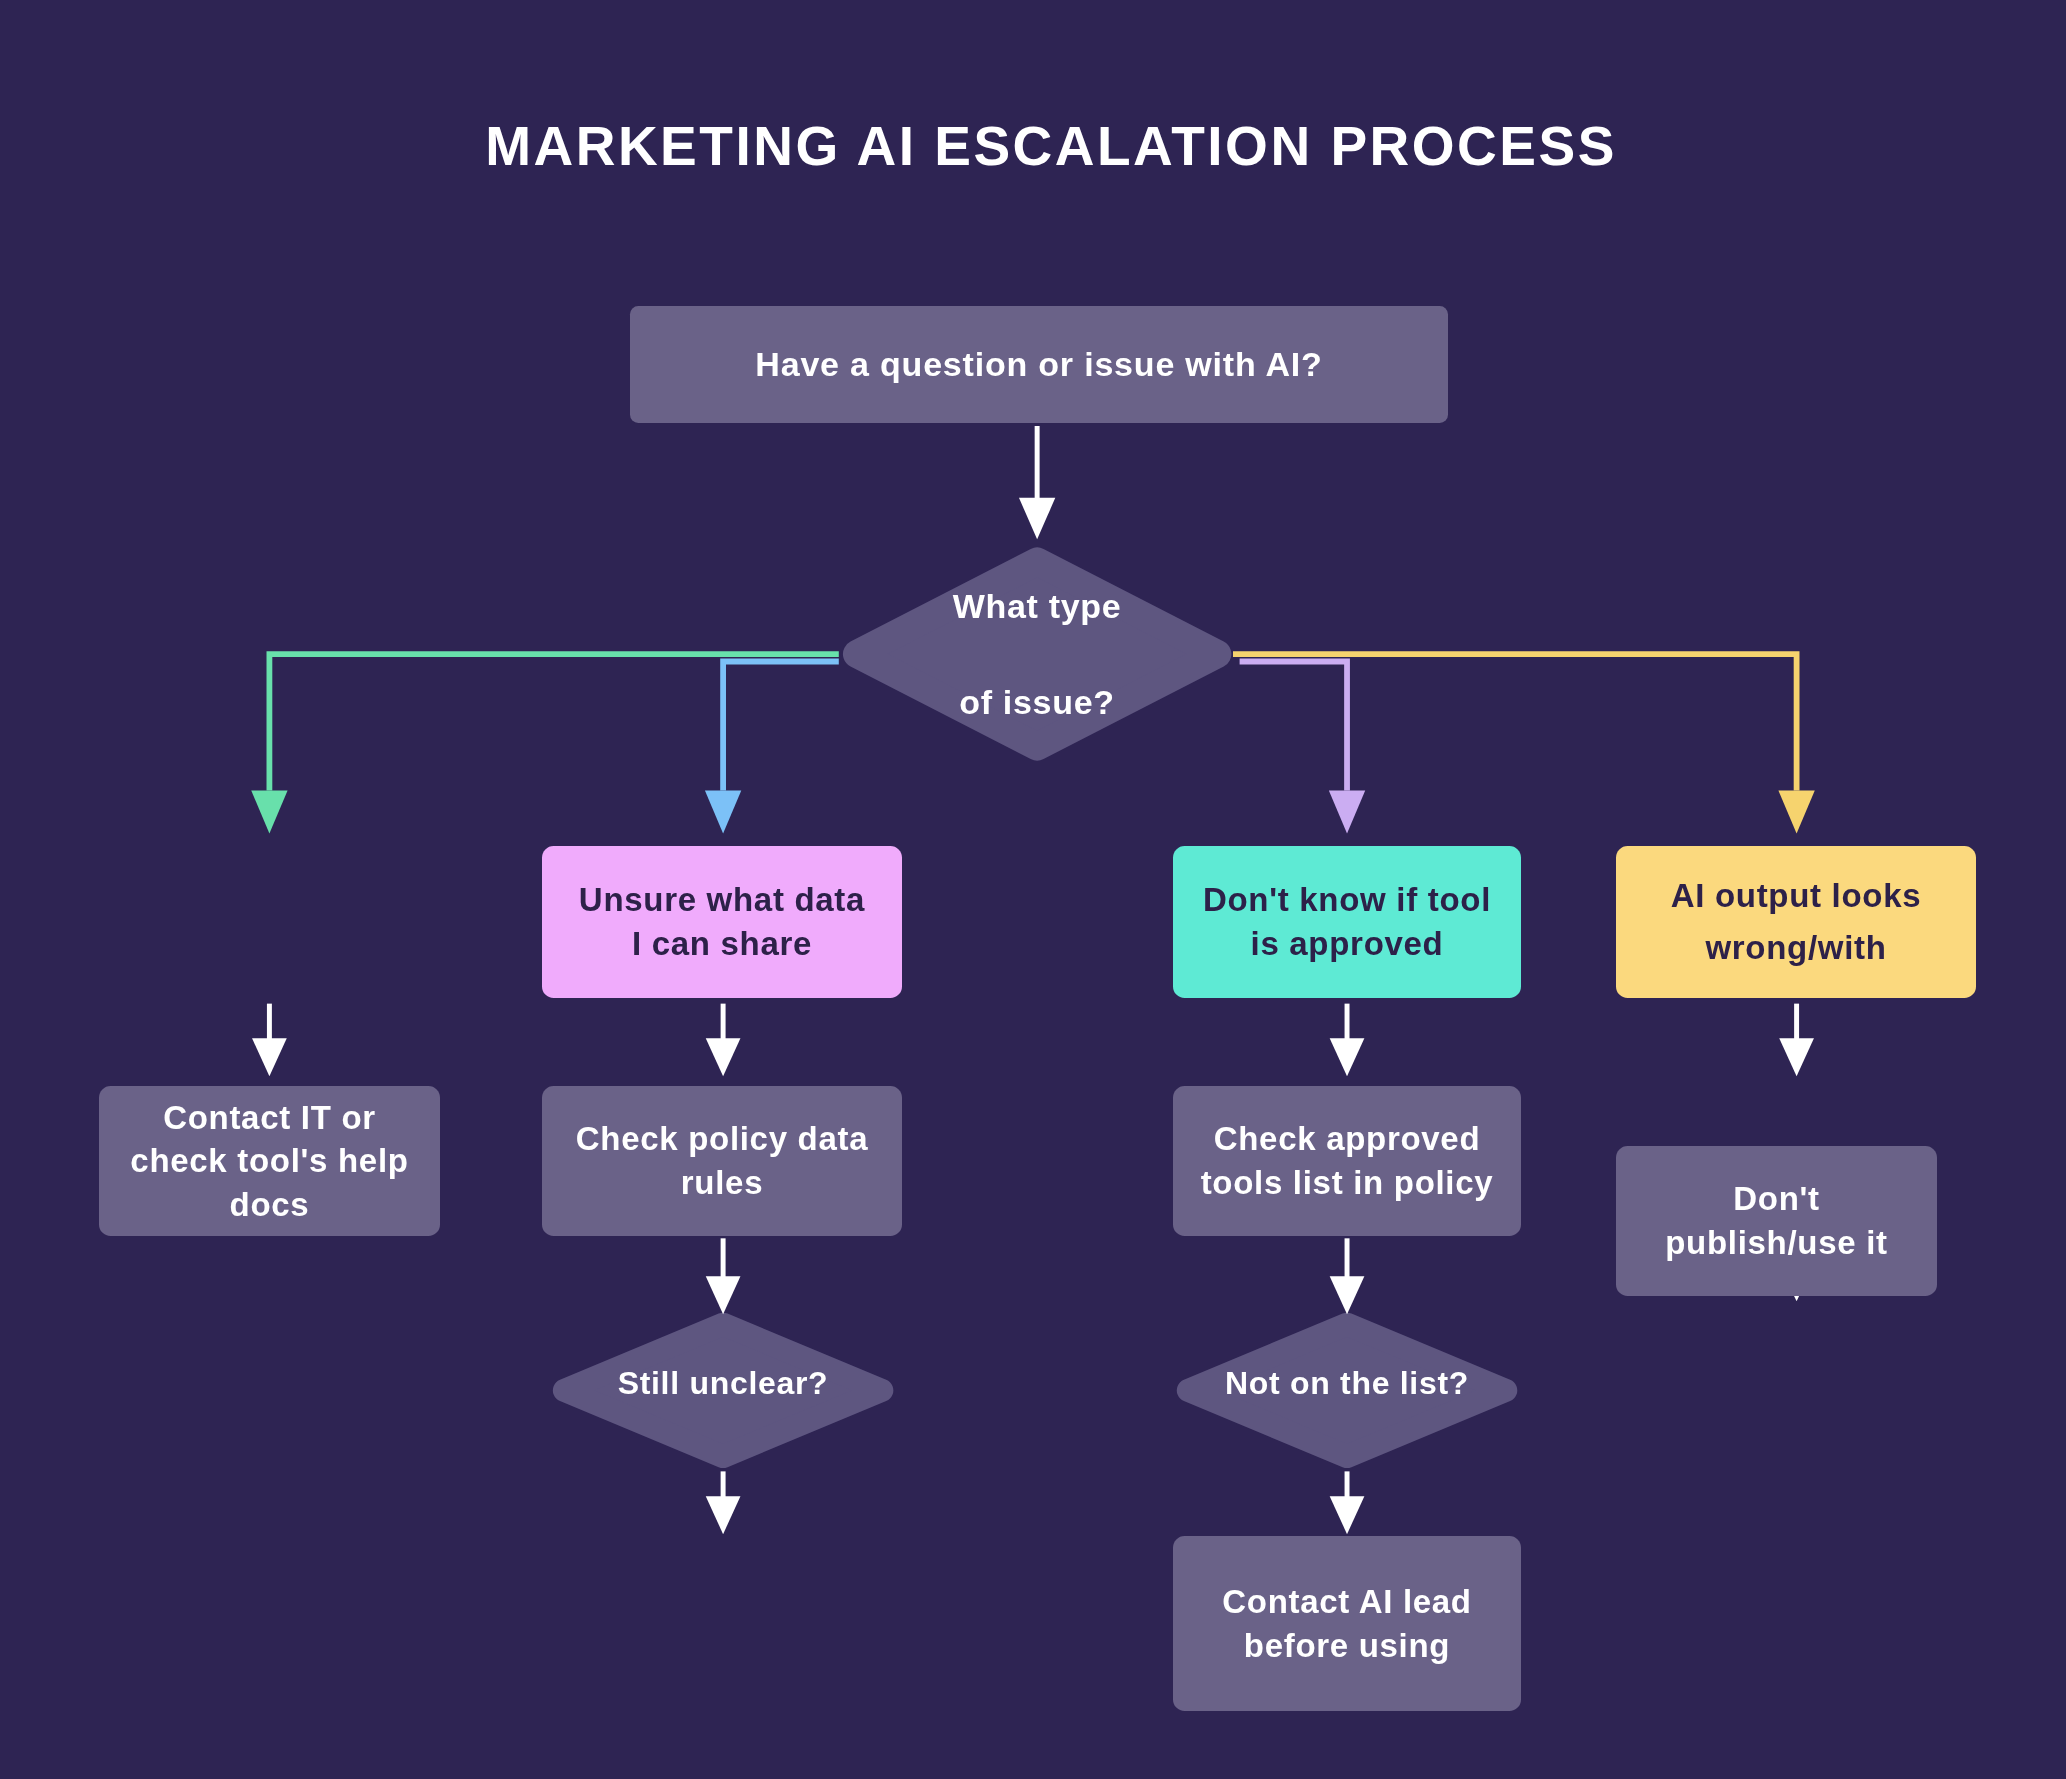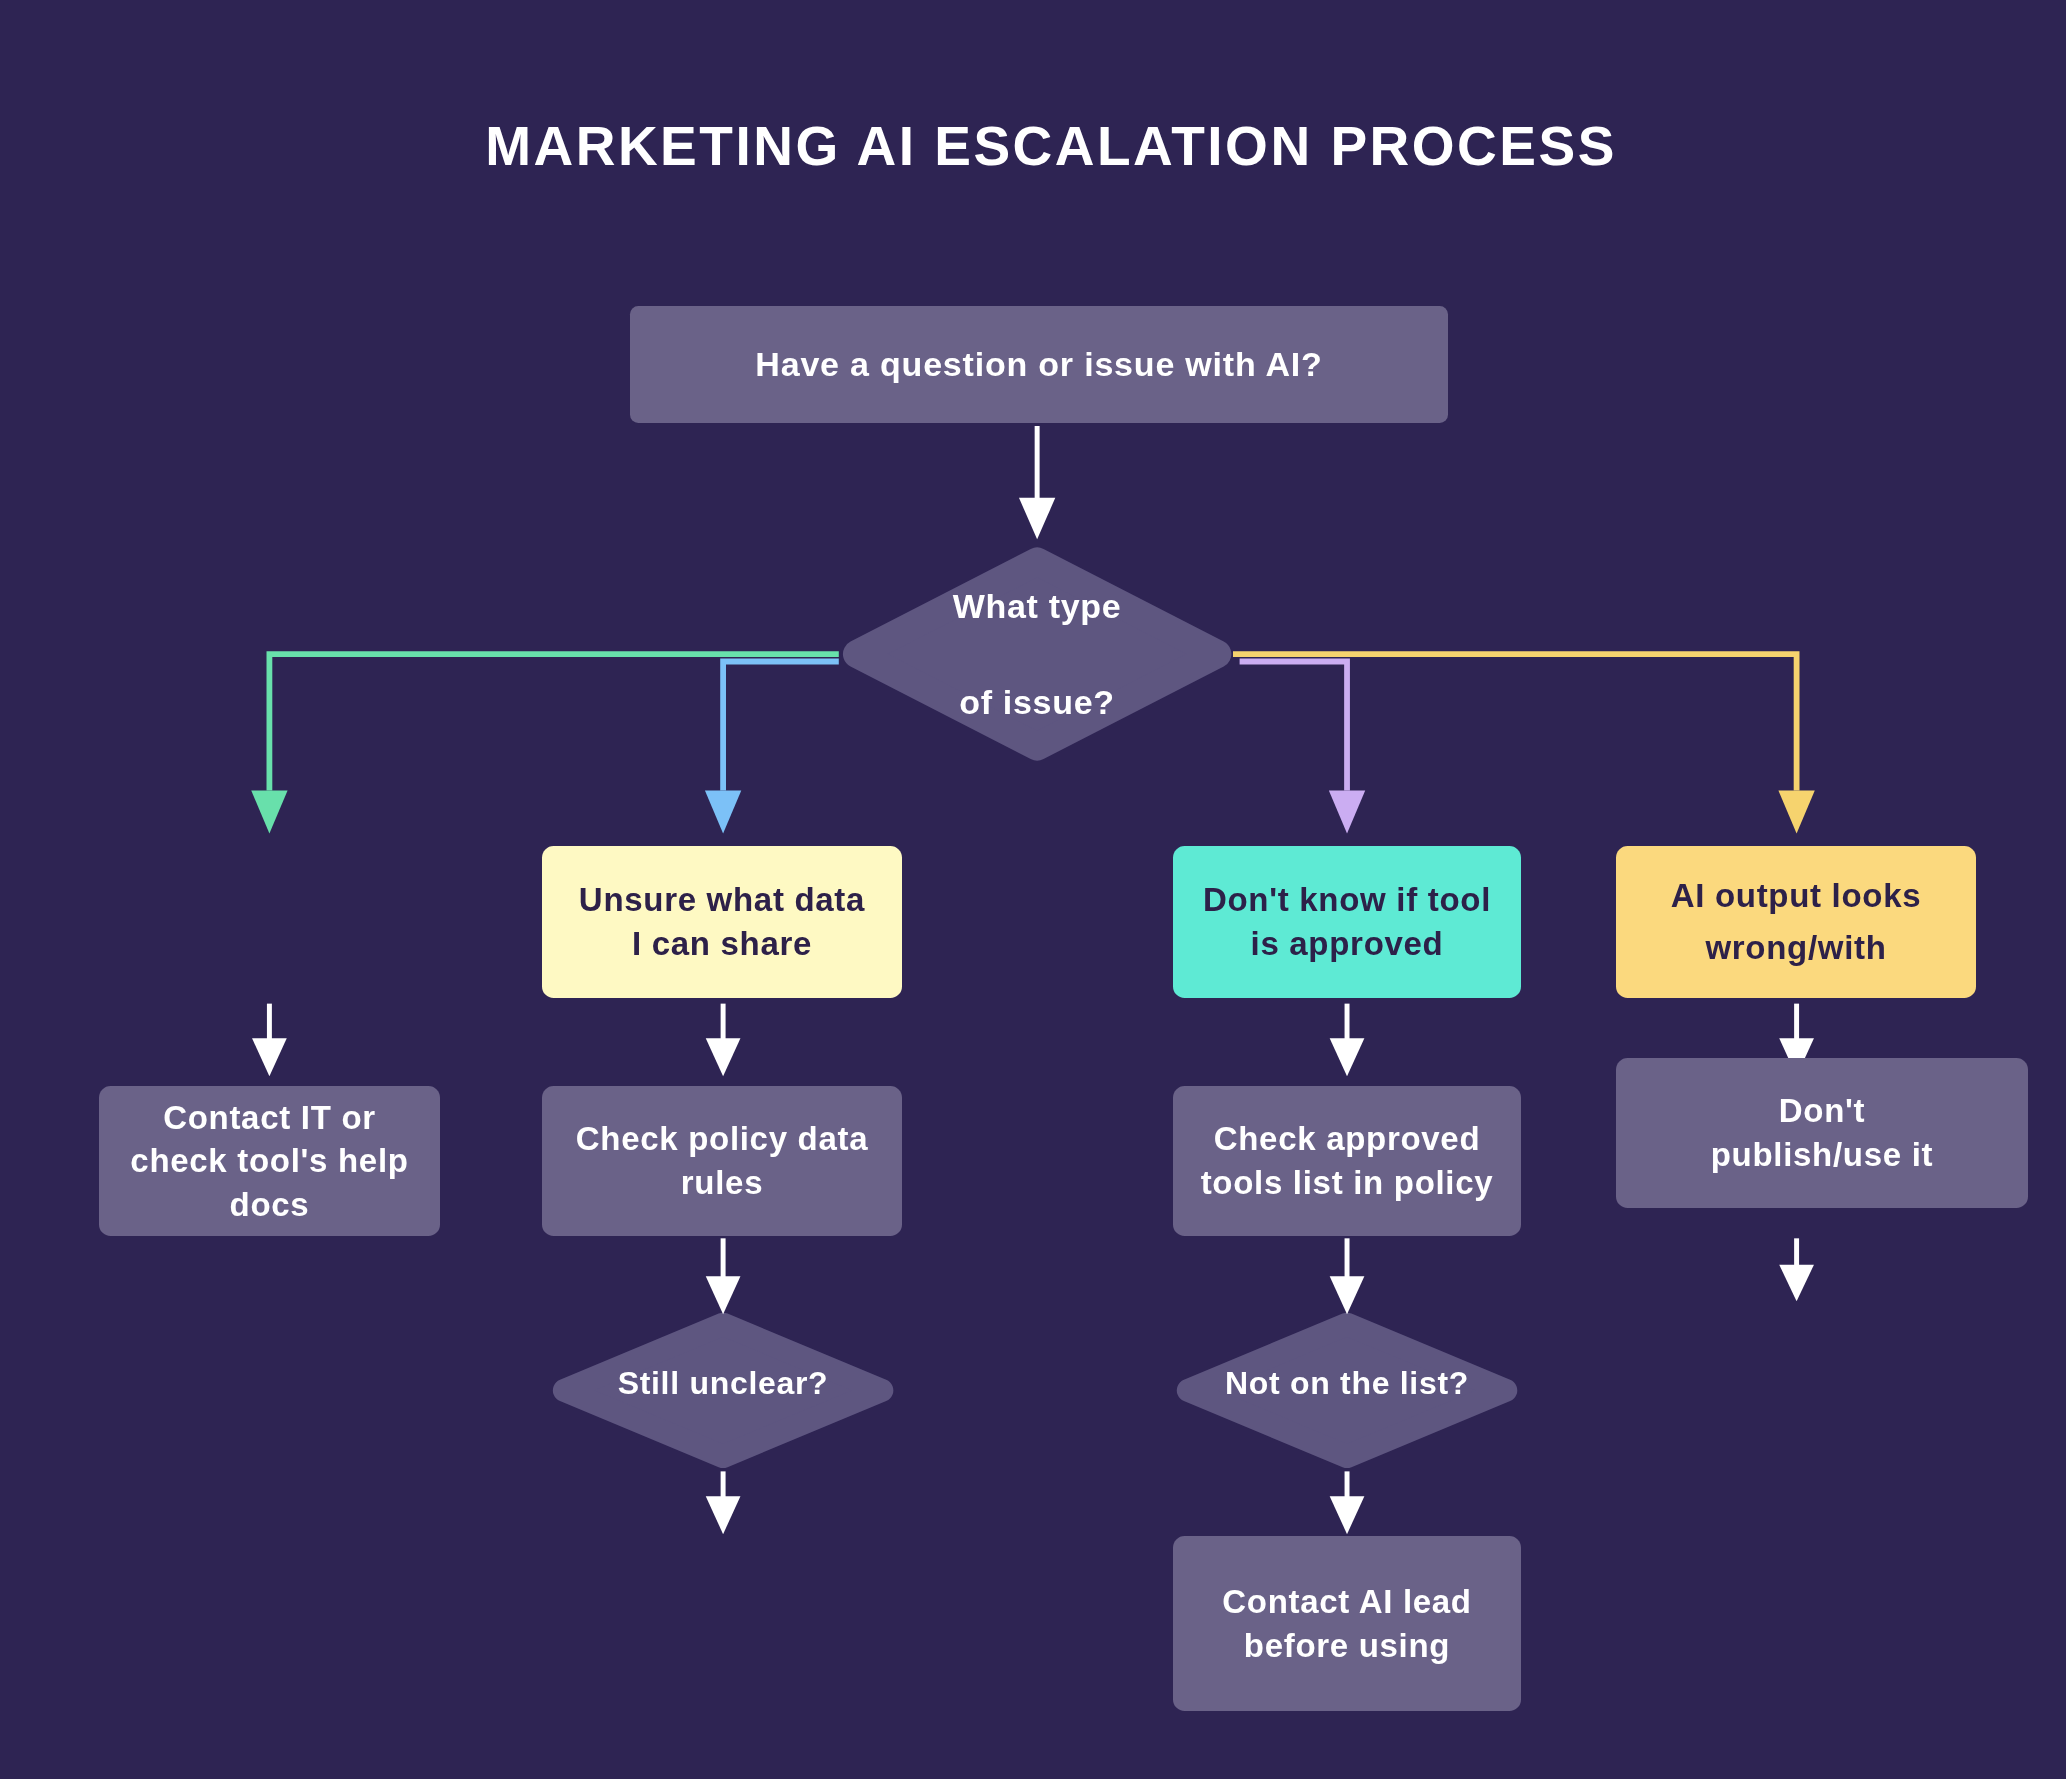--- a/index.html
+++ b/index.html
@@ -23,21 +23,21 @@
     display:flex;flex-direction:column;align-items:center;justify-content:center;
     text-align:center;
     border-radius:11.6px;
     font-weight:700;
     font-size:33px;line-height:1.32;letter-spacing:0.7px;
   }
   .node .ln{display:block;}
   .gray{background:#6a6288;color:#ffffff;}
   .start{border-radius:8.3px;font-size:34px;letter-spacing:0.8px;}
   .green{background:#57dba2;color:#2d2149;}
-  .blue{background:#fef9c3;color:#2d2149;}
+  .blue{background:#f0abfc;color:#2d2149;}
   .purple{background:#5eead4;color:#2d2149;}
   .yellow{background:#fbd97e;color:#2d2149;gap:8px;}
   .dtext{
     position:absolute;color:#ffffff;font-weight:700;
     text-align:center;letter-spacing:0.7px;
     display:flex;flex-direction:column;align-items:center;justify-content:space-between;
   }
   .dtext-main{font-size:34px;line-height:1.6;}
   .dtext-small{font-size:32px;}
 </style>
@@ -156,21 +156,21 @@
     <span class="ln">docs</span>
   </div>
   <div class="node gray" style="left:542px;top:1086px;width:360px;height:150px;">
     <span class="ln">Check policy data</span>
     <span class="ln">rules</span>
   </div>
   <div class="node gray" style="left:1173px;top:1086px;width:348px;height:150px;">
     <span class="ln">Check approved</span>
     <span class="ln">tools list in policy</span>
   </div>
-  <div class="node gray" style="left:1616px;top:1058px;width:412px;height:150px;justify-content:center;">
+  <div class="node gray" style="left:1616px;top:1146px;width:321px;height:150px;justify-content:center;">
     <span class="ln">Don't</span>
     <span class="ln">publish/use it</span>
   </div>
 
 
   <div class="node gray" style="left:1173px;top:1536px;width:348px;height:175px;">
     <span class="ln">Contact AI lead</span>
     <span class="ln">before using</span>
   </div>
 

